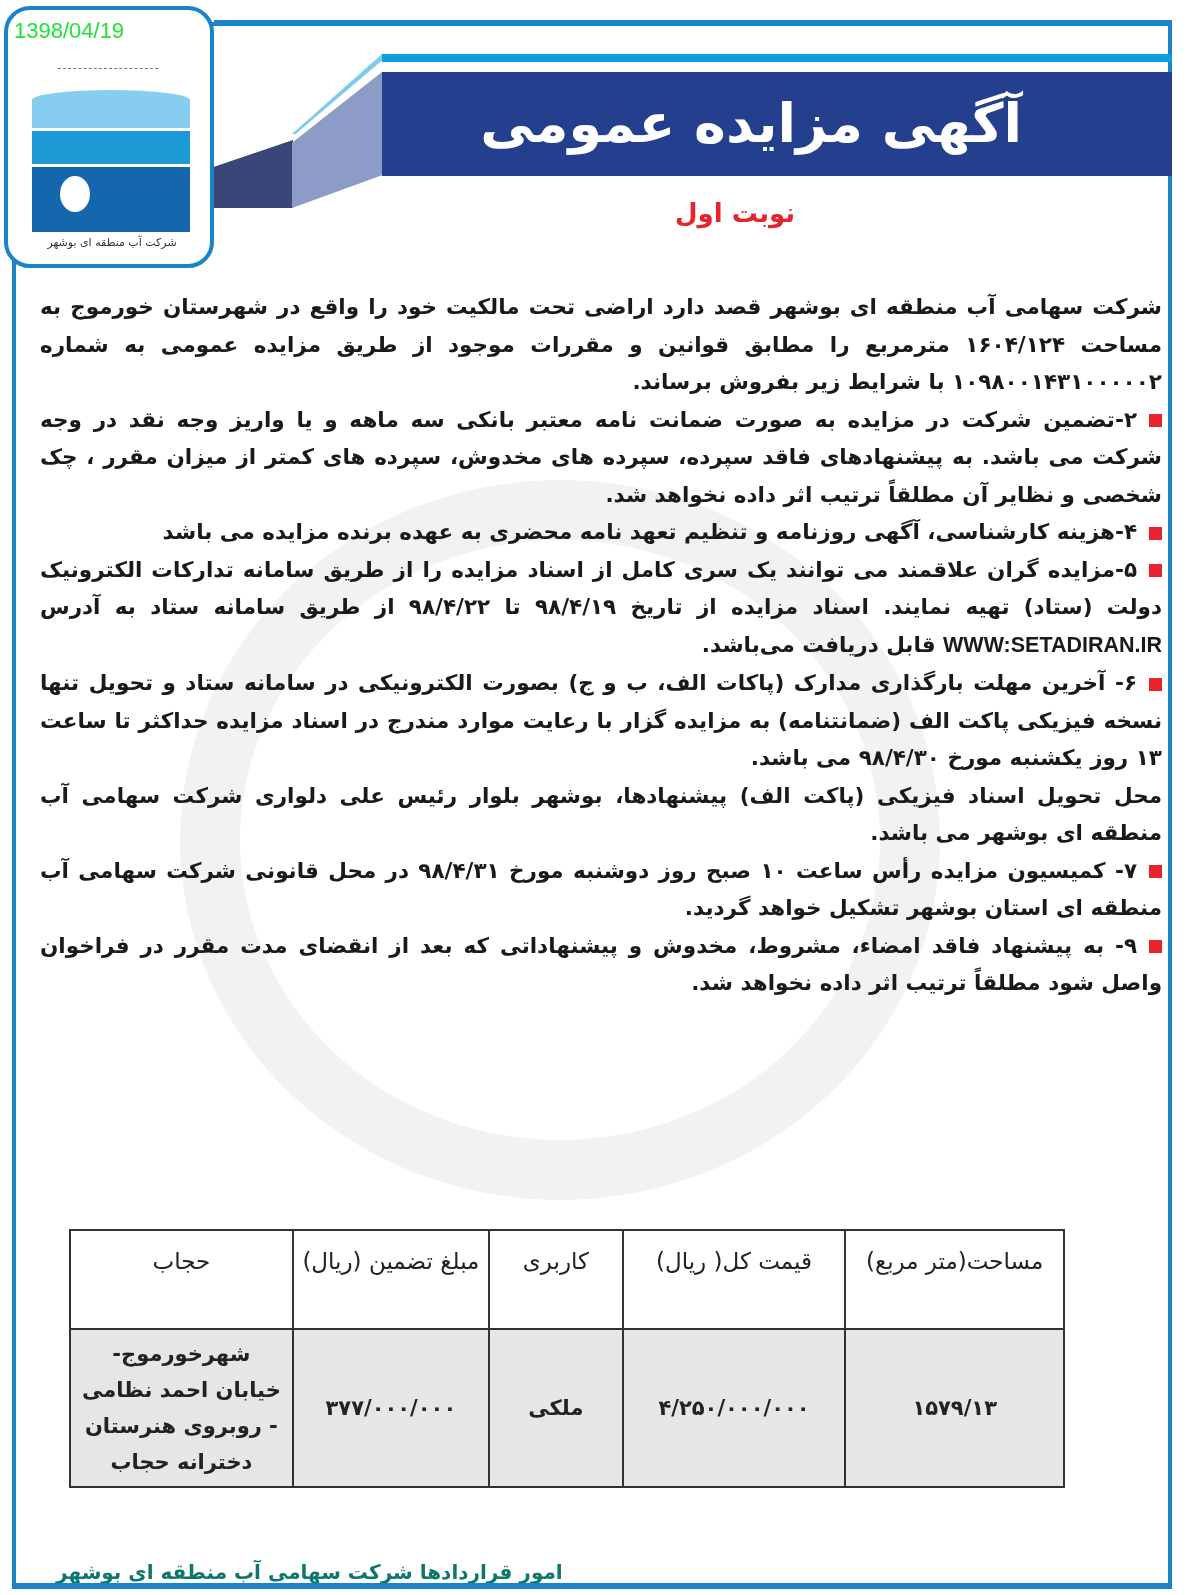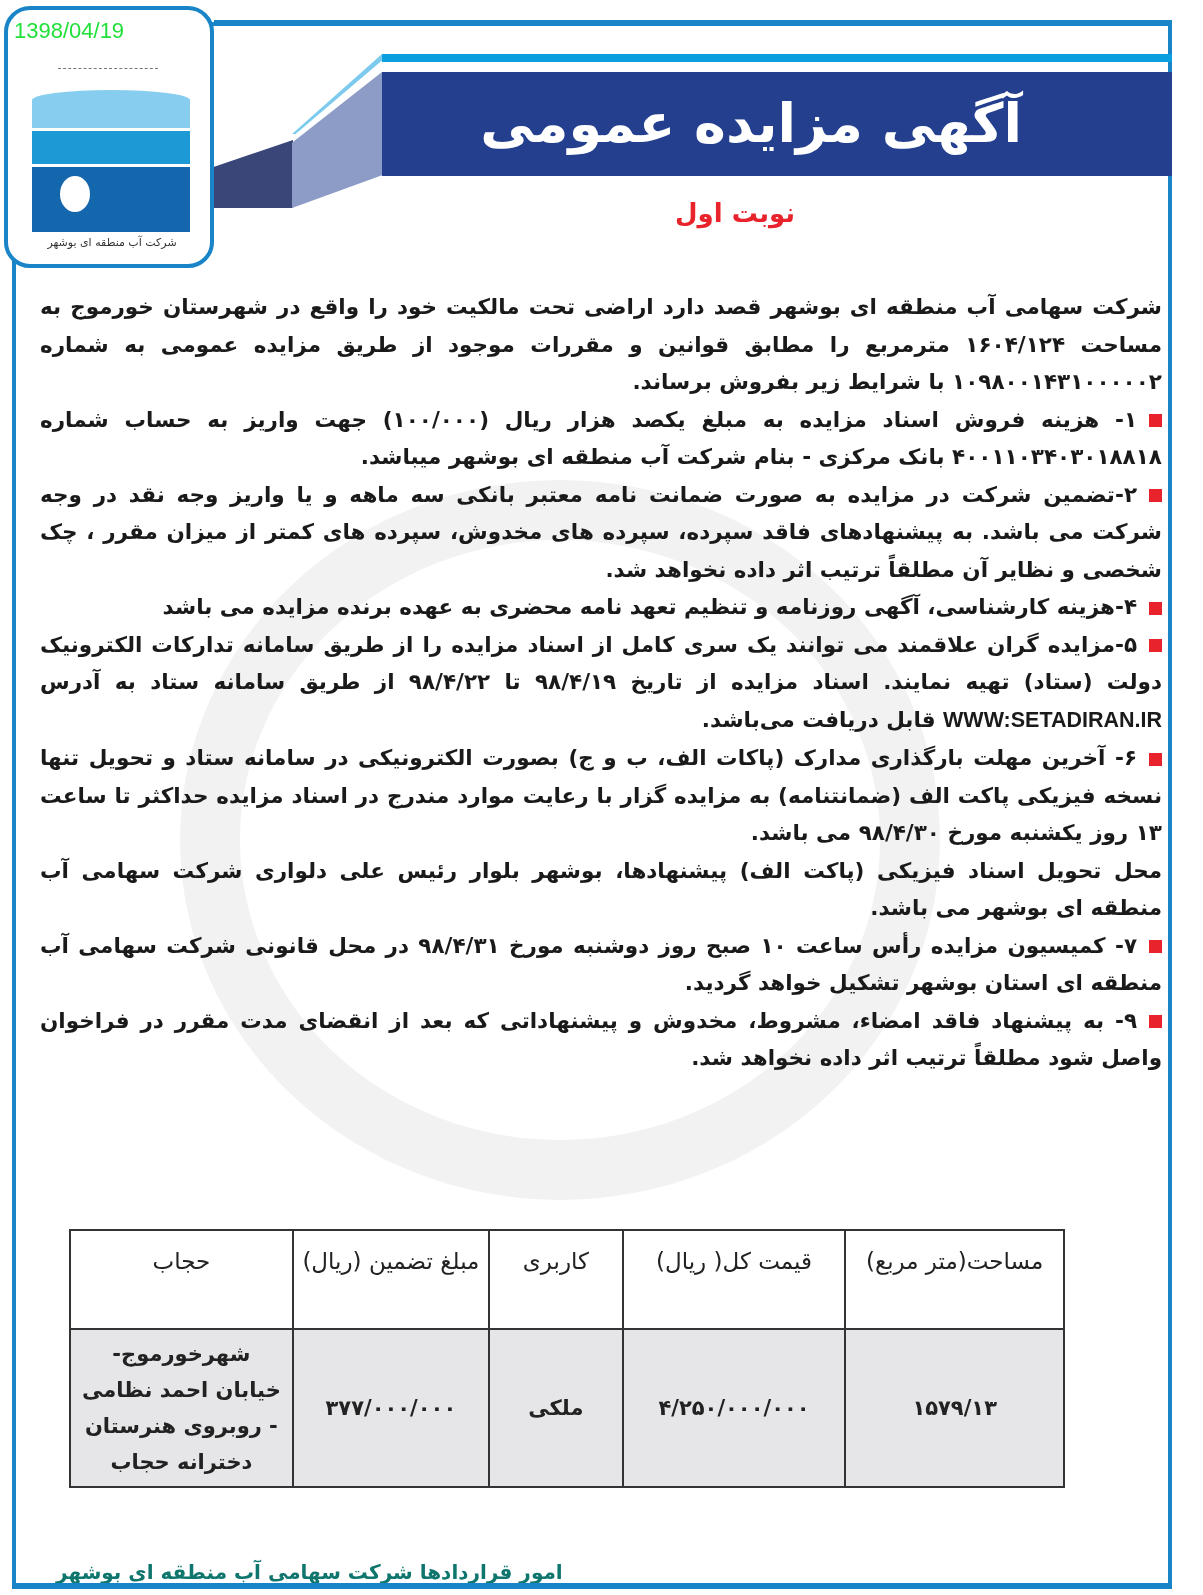--- a/index.html
+++ b/index.html
@@ -70,21 +70,20 @@
     <div class="wave3"></div>
     <div class="logo-circle"></div>
   </div>
   <div class="logo-tag-bottom">شرکت آب منطقه ای بوشهر</div>
 </div>
 
 <div class="watermark"></div>
 
 <div class="body-text">
   <p>شرکت سهامی آب منطقه ای بوشهر قصد دارد اراضی تحت مالکیت خود را واقع در شهرستان خورموج به مساحت ۱۶۰۴/۱۲۴ مترمربع را مطابق قوانین و مقررات موجود از طریق مزایده عمومی به شماره ۱۰۹۸۰۰۱۴۳۱۰۰۰۰۰۲ با شرایط زیر بفروش برساند.</p>
-  <p><span class="bullet"></span><span>۱- هزینه فروش اسناد مزایده به مبلغ یکصد هزار ریال (۱۰۰/۰۰۰) جهت واریز به حساب شماره ۴۰۰۱۱۰۳۴۰۳۰۱۸۸۱۸ بانک مرکزی - بنام شرکت آب منطقه ای بوشهر میباشد.</span></p>
   <p><span class="bullet"></span><span>۲-تضمین شرکت در مزایده به صورت ضمانت نامه معتبر بانکی سه ماهه و یا واریز وجه نقد در وجه شرکت می باشد. به پیشنهادهای فاقد سپرده، سپرده های مخدوش، سپرده های کمتر از میزان مقرر ، چک شخصی و نظایر آن مطلقاً ترتیب اثر داده نخواهد شد.</span></p>
   <p><span class="bullet"></span><span>۴-هزینه کارشناسی، آگهی روزنامه و تنظیم تعهد نامه محضری به عهده برنده مزایده می باشد</span></p>
   <p><span class="bullet"></span><span>۵-مزایده گران علاقمند می توانند یک سری کامل از اسناد مزایده را از طریق سامانه تدارکات الکترونیک دولت (ستاد) تهیه نمایند. اسناد مزایده از تاریخ ۹۸/۴/۱۹ تا ۹۸/۴/۲۲ از طریق سامانه ستاد به آدرس </span><span class="link-text">WWW:SETADIRAN.IR</span><span> قابل دریافت می‌باشد.</span></p>
   <p><span class="bullet"></span><span>۶- آخرین مهلت بارگذاری مدارک (پاکات الف، ب و ج) بصورت الکترونیکی در سامانه ستاد و تحویل تنها نسخه فیزیکی پاکت الف (ضمانتنامه) به مزایده گزار با رعایت موارد مندرج در اسناد مزایده حداکثر تا ساعت ۱۳ روز یکشنبه مورخ ۹۸/۴/۳۰ می باشد.</span></p>
   <p>محل تحویل اسناد فیزیکی (پاکت الف) پیشنهادها، بوشهر بلوار رئیس علی دلواری شرکت سهامی آب منطقه ای بوشهر می باشد.</p>
   <p><span class="bullet"></span><span>۷- کمیسیون مزایده رأس ساعت ۱۰ صبح روز دوشنبه مورخ ۹۸/۴/۳۱ در محل قانونی شرکت سهامی آب منطقه ای استان بوشهر تشکیل خواهد گردید.</span></p>
   <p><span class="bullet"></span><span>۹- به پیشنهاد فاقد امضاء، مشروط، مخدوش و پیشنهاداتی که بعد از انقضای مدت مقرر در فراخوان واصل شود مطلقاً ترتیب اثر داده نخواهد شد.</span></p>
 </div>
 
 <div class="pink-bg"></div>

